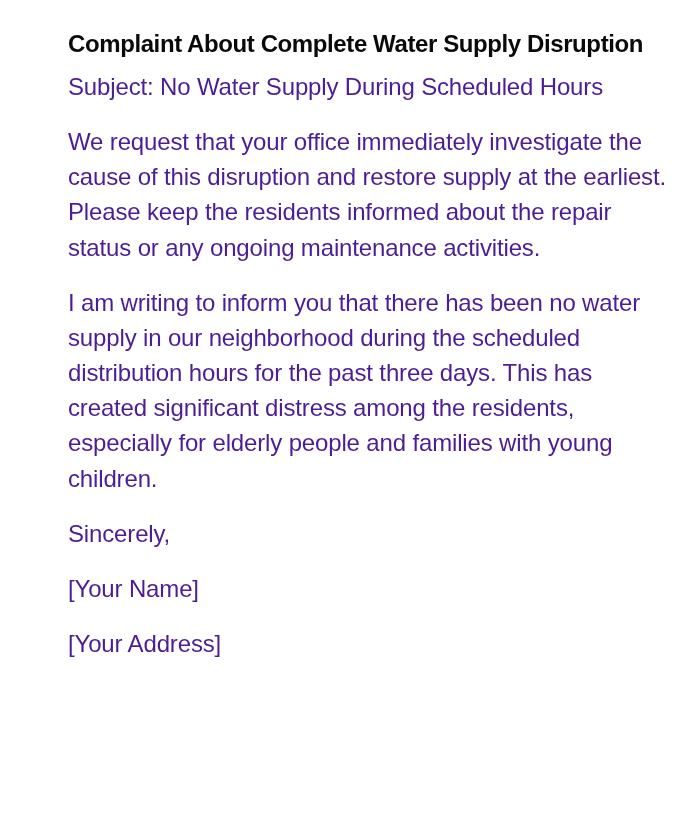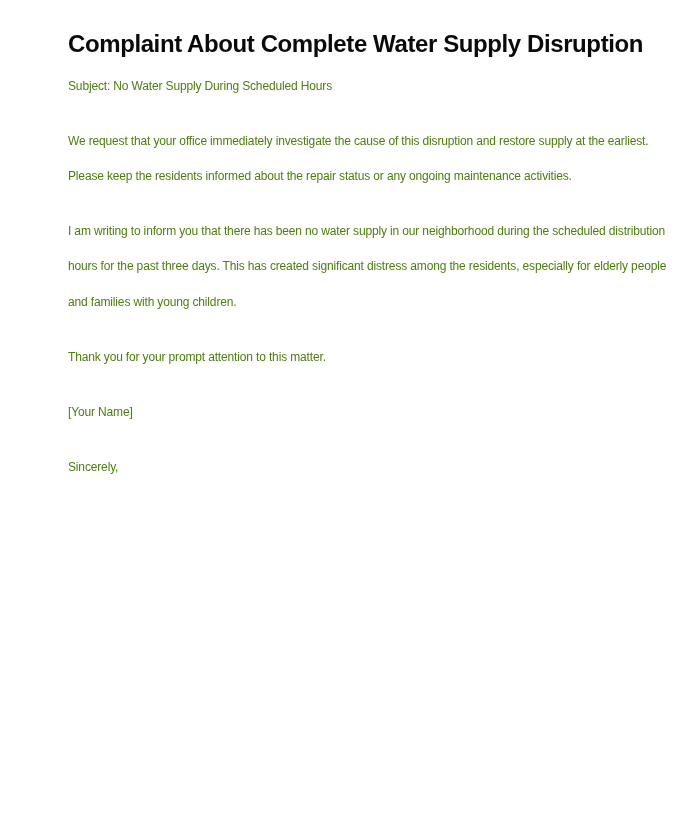--- a/index.html
+++ b/index.html
@@ -22,32 +22,32 @@
     .title {
       font-family: "Liberation Sans", sans-serif;
       font-weight: 700;
       font-size: 24px;
       line-height: 44px;
       letter-spacing: -0.4px;
       margin: 0 0 3px 0;
       color: #0a0a0a;
     }
     .para {
-      font-size: 12px;
+      font-size: 24px;
       line-height: 35.2px;
       margin: 0 0 19.8px 0;
       letter-spacing: -0.15px;
-      color: #4d7c0f;
+      color: #4c1d95;
       word-spacing: 0px;
     }
   </style>
 </head>
 <body>
 
 <div class="page">
   <h1 class="title">Complaint About Complete Water Supply Disruption</h1>
   <p class="para">Subject: No Water Supply During Scheduled Hours</p>
   <p class="para">We request that your office immediately investigate the cause of this disruption and restore supply at the earliest. Please keep the residents informed about the repair status or any ongoing maintenance activities.</p>
   <p class="para">I am writing to inform you that there has been no water supply in our neighborhood during the scheduled distribution hours for the past three days. This has created significant distress among the residents, especially for elderly people and families with young children.</p>
-  <p class="para">Thank you for your prompt attention to this matter.</p>
+  <p class="para">Sincerely,</p>
   <p class="para">[Your Name]</p>
-  <p class="para">Sincerely,</p>
+  <p class="para">[Your Address]</p>
 </div>
 
 </body></html>

